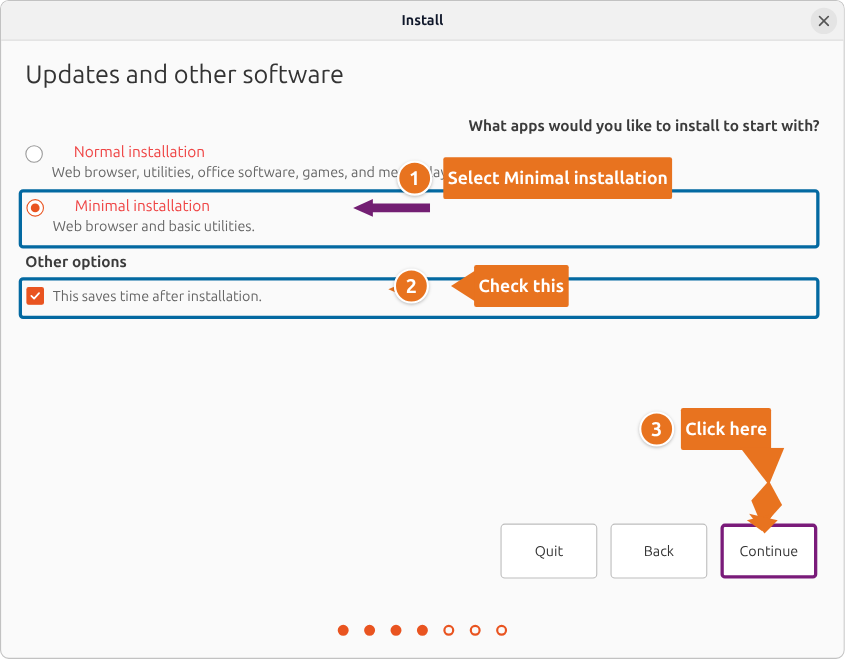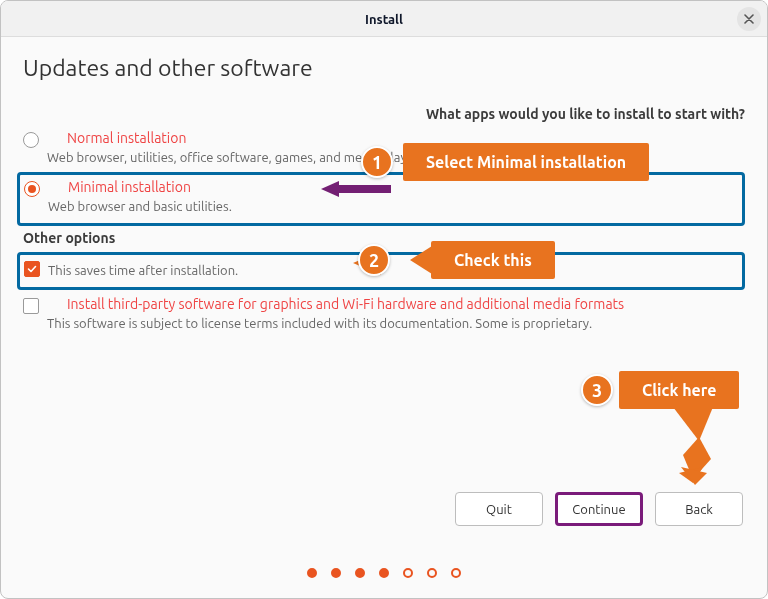--- a/index.html
+++ b/index.html
@@ -19,29 +19,29 @@
   .radio.selected::after { content: ""; width: 8px; height: 8px; border-radius: 50%; background: #e95420; }
   .checkbox { border: 1.5px solid #9a9a9a; border-radius: 2px; background: #fff; display: flex; align-items: center; justify-content: center; }
   .checkbox.checked { background: #e95420; border-color: #e95420; }
   .checkbox.checked svg { width: 10px; height: 10px; }
   .opt-body { flex: 1; }
   .opt-label { font-size: 14px; color: #ef4444; margin-left: 20px; }
   .opt-desc { font-size: 13px; color: #666; margin-top: 4px; margin-bottom: 8px; }
   .section-head { font-size: 14px; font-weight: 700; margin-top: 4px; margin-bottom: 6px; }
   .group-frame { border: 3px solid #0369a1; border-radius: 4px; padding: 4px 4px 2px 4px; margin-left: -6px; margin-bottom: 2px; }
   .footer-btns { position: absolute; right: 24px; bottom: 72px; display: flex; gap: 12px; }
-  .btn { width: 88px; height: 34px; border: 1px solid #bdbdbd; border-radius: 4px; background: #fff; font-size: 13px; color: #333; display: flex; align-items: center; justify-content: center; cursor: pointer; }
+  .btn { width: 88px; height: 50px; border: 1px solid #bdbdbd; border-radius: 4px; background: #fff; font-size: 13px; color: #333; display: flex; align-items: center; justify-content: center; cursor: pointer; }
   .btn.primary { border: 3px solid #7a1b7a; }
   .dots { position: absolute; bottom: 20px; left: 0; right: 0; display: flex; justify-content: center; gap: 14px; }
   .dot { width: 10px; height: 10px; border-radius: 50%; border: 2px solid #e95420; }
   .dot.filled { background: #e95420; }
   
   .callout { position: absolute; display: flex; align-items: center; pointer-events: none; }
   .circle { width: 32px; height: 32px; border-radius: 50%; background: #e8731f; color: #fff; font-weight: 700; font-size: 18px; display: flex; align-items: center; justify-content: center; flex-shrink: 0; border: 2px solid #fff; box-shadow: 0 1px 3px rgba(0,0,0,.25); z-index: 5; }
-  .tag { background: #e8731f; color: #fff; font-size: 16px; font-weight: 600; padding: 10px 23px; border-radius: 2px; white-space: nowrap; }
+  .tag { background: #e8731f; color: #fff; font-size: 16px; font-weight: 600; padding: 10px 4px; border-radius: 2px; white-space: nowrap; }
   .arrow-left { width: 0; height: 0; border-top: 14px solid transparent; border-bottom: 14px solid transparent; border-right: 22px solid #e8731f; margin-right: -1px; }
   .arrow-line { position: absolute; }
   
   .c1 { left: 360px; top: 142px; }
   .c1 .circle { margin-right: 6px; }
   
   .c2 { left: 357px; top: 240px; }
   
   .c3 { left: 580px; top: 370px; flex-direction: column; align-items: flex-start; }
   .c3 .row { display: flex; align-items: center; }
@@ -90,33 +90,26 @@
           <svg viewBox="0 0 10 10">
               <path d="M1.5 5 L4 7.5 L8.5 2.5" stroke="#fff" stroke-width="1.6" fill="none" stroke-linecap="round" stroke-linejoin="round"></path>
             </svg>
         </div>
         <div class="opt-body">
           <div class="opt-desc">This saves time after installation.</div>
         </div>
       </div>
     </div>
 
-    <div class="opt" style="margin-top:6px;">
-      <div class="ctrl checkbox"></div>
-      <div class="opt-body">
-        <div class="opt-label">Install third-party software for graphics and Wi-Fi hardware and additional media formats</div>
-        <div class="opt-desc">This software is subject to license terms included with its documentation. Some is proprietary.</div>
-      </div>
-    </div>
   </div>
 
   <div class="footer-btns">
     <div class="btn">Quit</div>
+    <div class="btn">Back</div>
     <div class="btn primary">Continue</div>
-    <div class="btn">Back</div>
   </div>
 
   <div class="dots">
     <div class="dot filled"></div>
     <div class="dot filled"></div>
     <div class="dot filled"></div>
     <div class="dot filled"></div>
     <div class="dot"></div>
     <div class="dot"></div>
     <div class="dot"></div>

